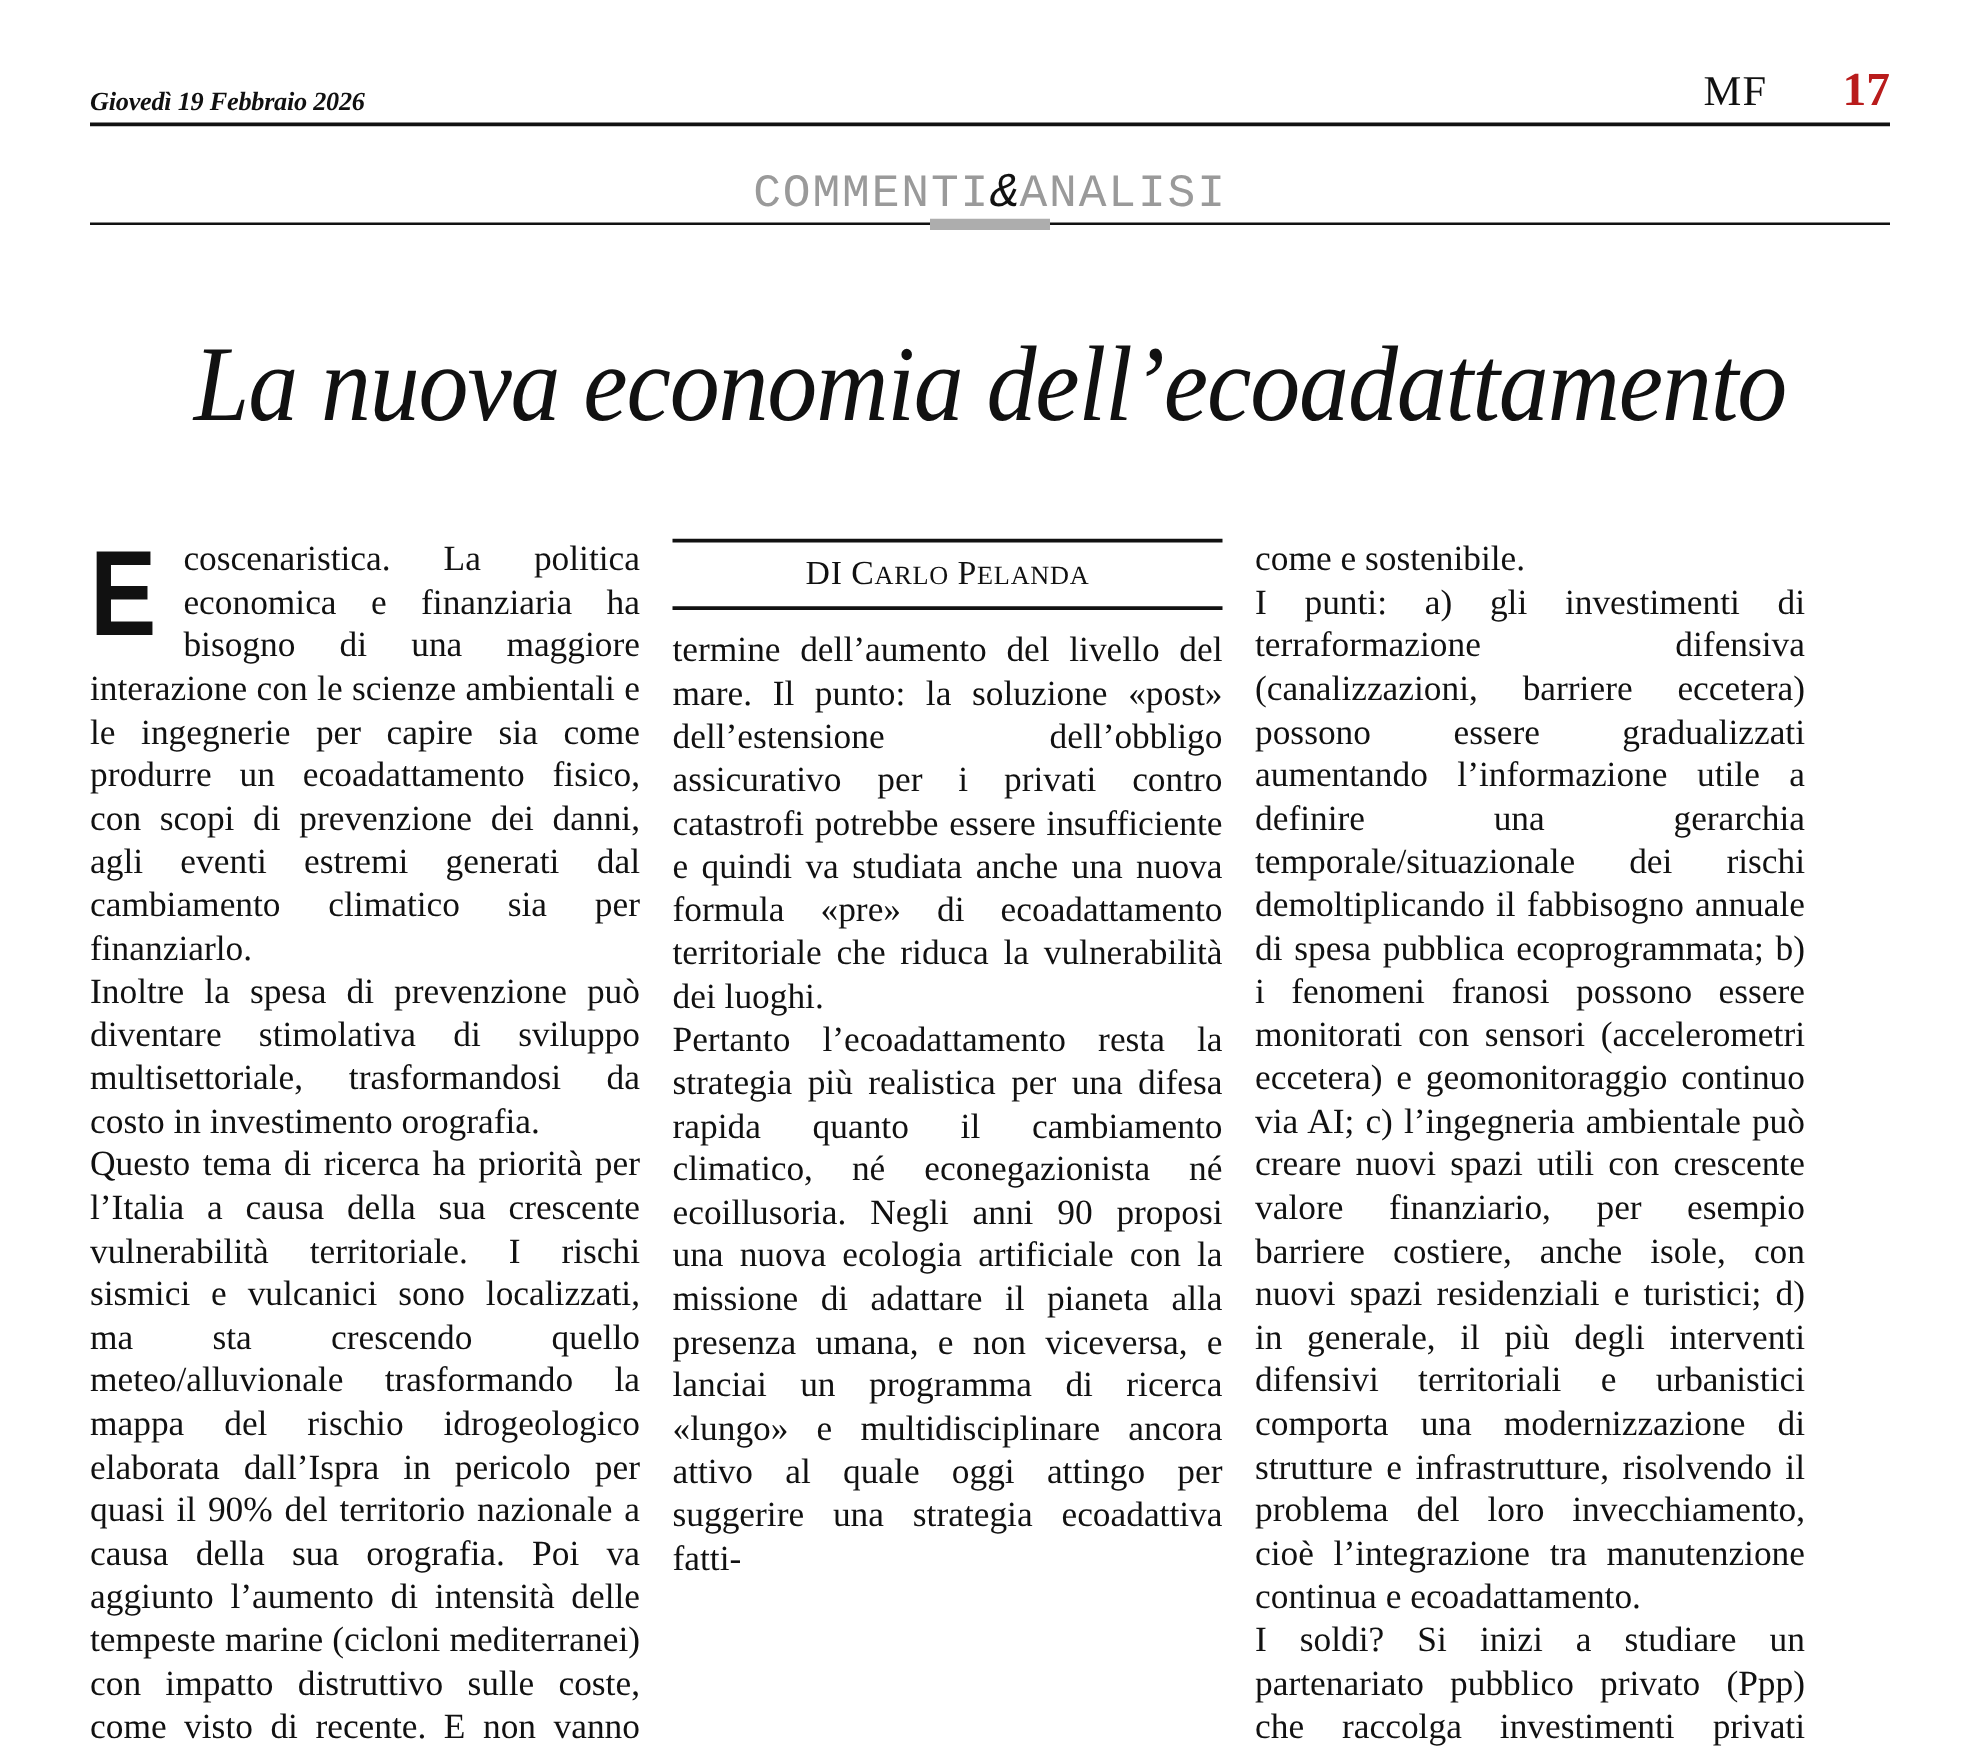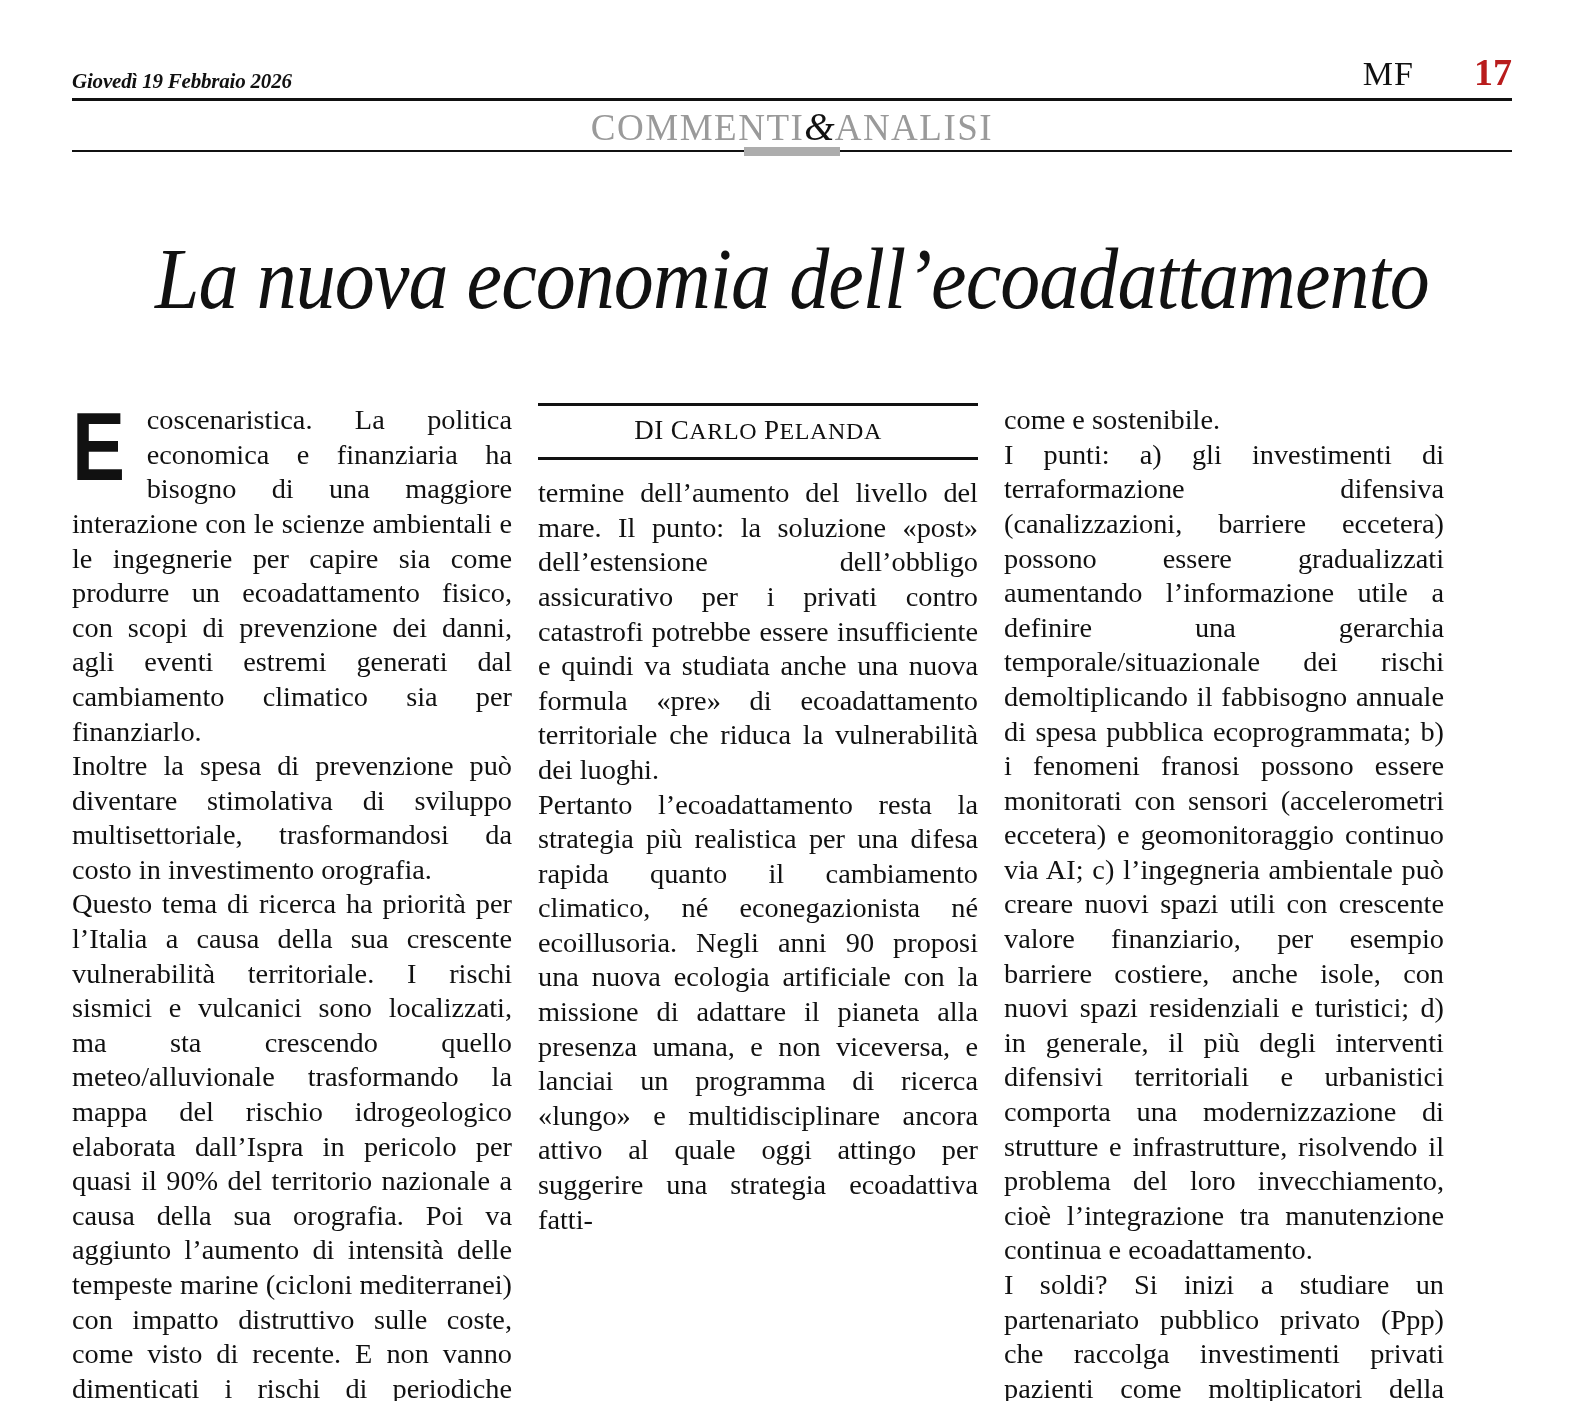--- a/index.html
+++ b/index.html
@@ -66,26 +66,27 @@
     margin-top: 4px;
   }
 
   
   .section-band {
     position: relative;
     text-align: center;
     padding-top: 6px;
   }
   .section-title {
-    font-family: Liberation Serif, serif;
+    font-family: Liberation Mono, monospace;
     font-size: 37px;
     letter-spacing: 1.5px;
     color: #9a9a9a;
     line-height: 1.05;
     white-space: nowrap;
+    margin-top: 28px;
   }
   .section-title .amp {
     color: #111;
     font-style: italic;
     font-size: 39px;
     letter-spacing: 0;
   }
   .rule-section {
     position: relative;
     border-top: 2px solid #111;
@@ -164,21 +165,21 @@
   }
   .byline-text {
     font-family: "Liberation Serif", "DejaVu Serif", serif;
     font-size: 25px;
     letter-spacing: 0.6px;
     color: #111;
     white-space: nowrap;
   }
   .byline-text .sc-small { font-size: 27px; }
   .byline-text .sc-cap { font-size: 27px; }
-  .byline-text .sc-rest { font-size: 24px; }
+  .byline-text .sc-rest { font-size: 21px; }
 </style>
 </head>
 <body>
 
 <div class="page">
 
   <div class="masthead">
     <div class="dateline">Giovedì 19 Febbraio 2026</div>
     <div class="masthead-right">
       <div class="logo-mf">MF</div>

